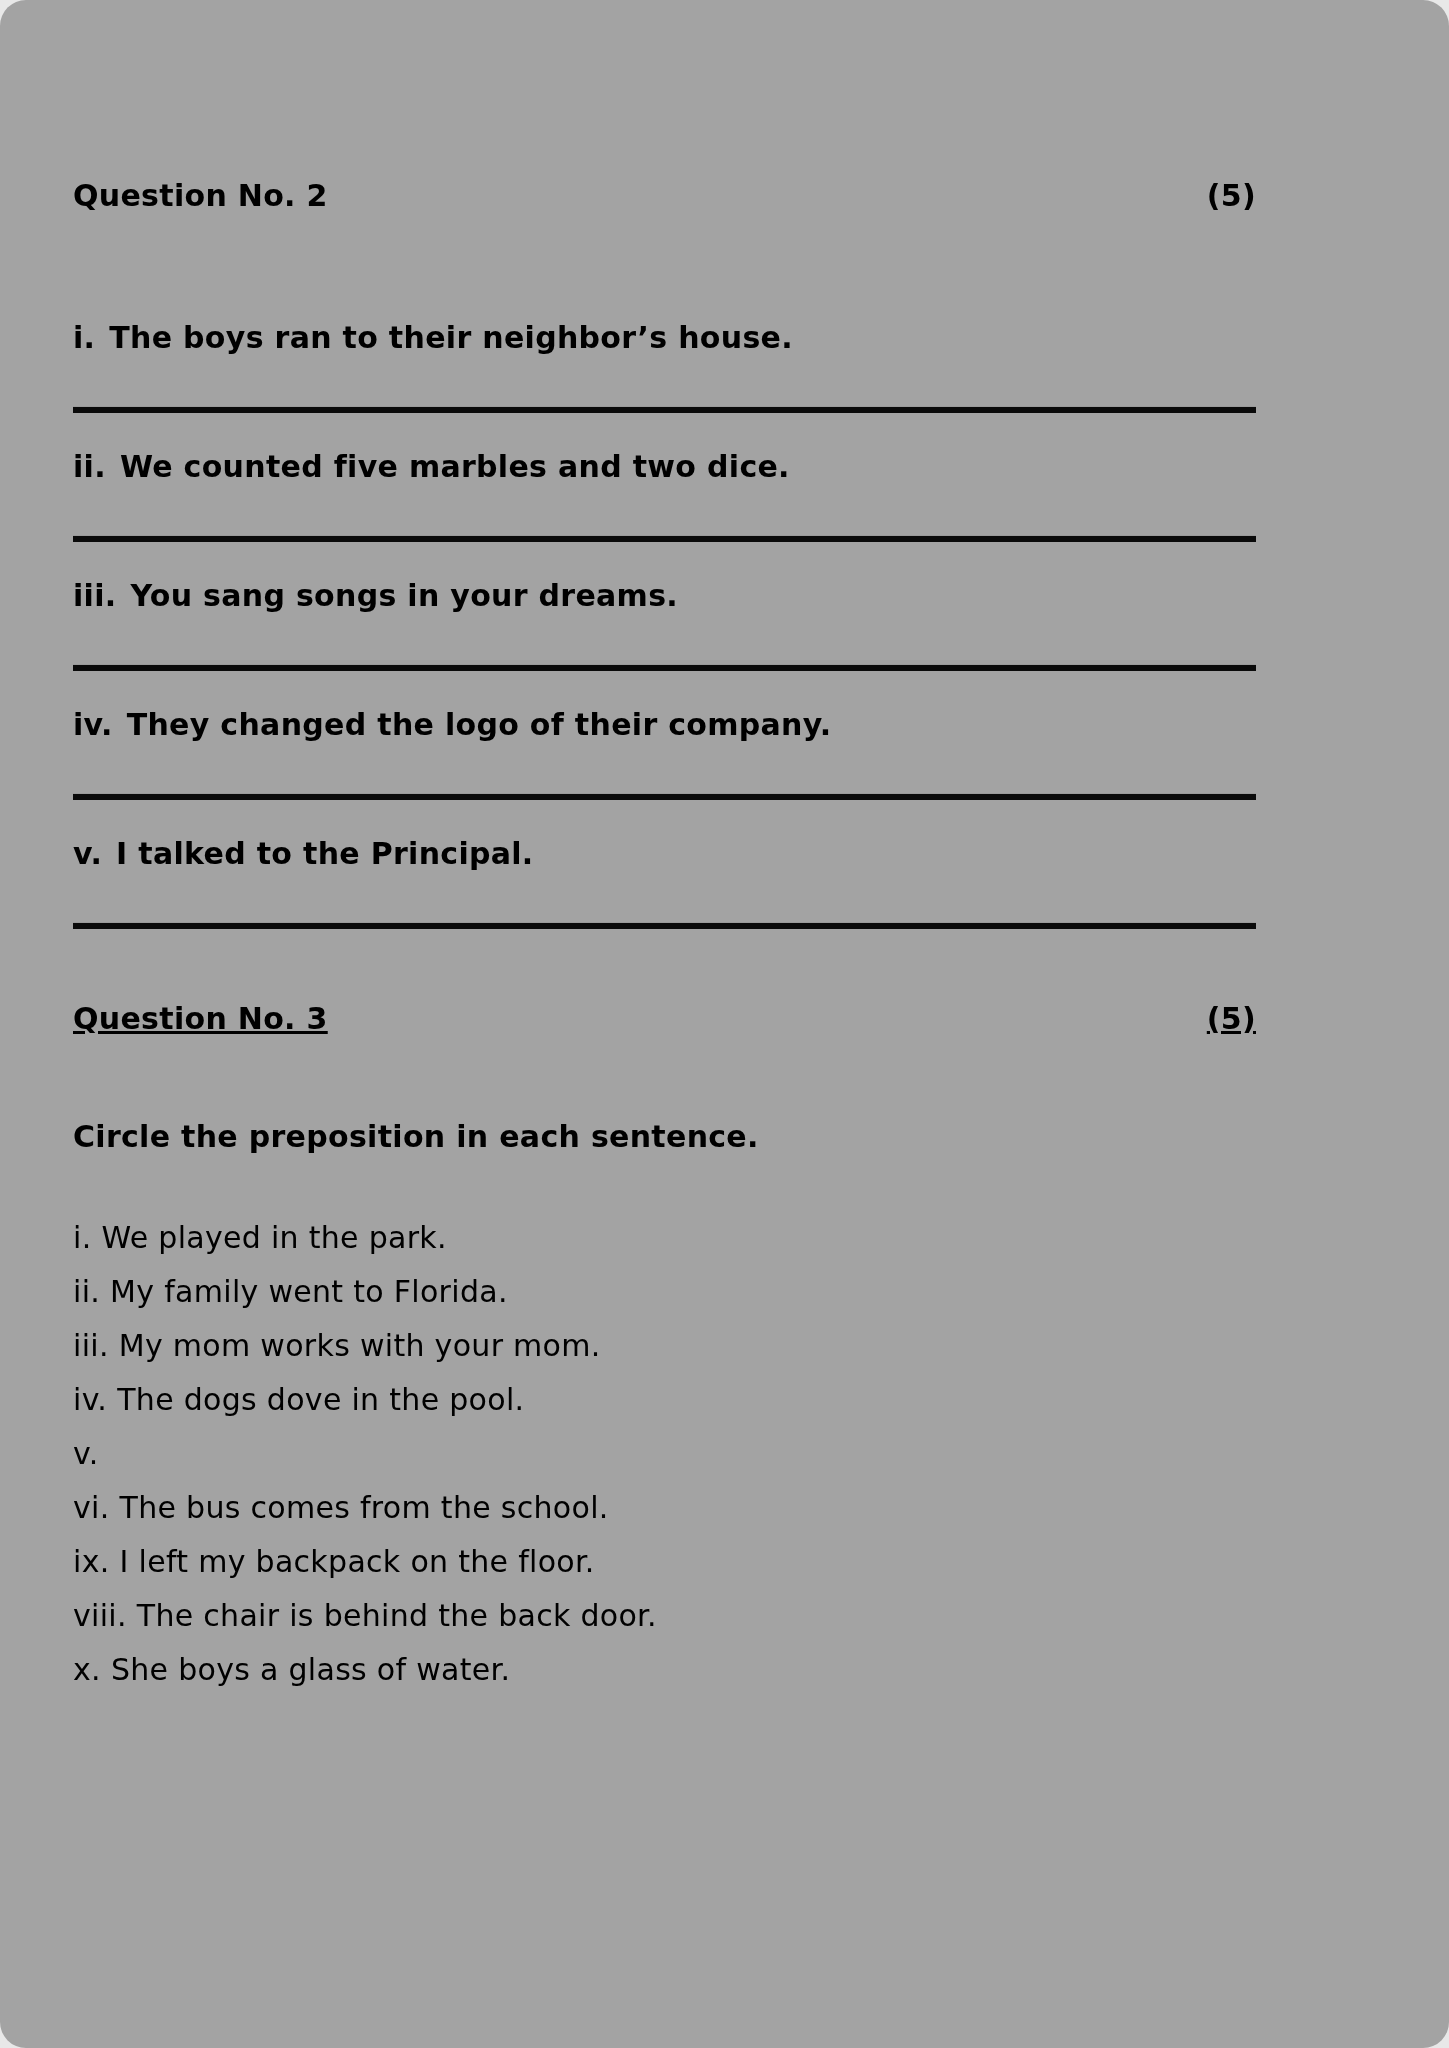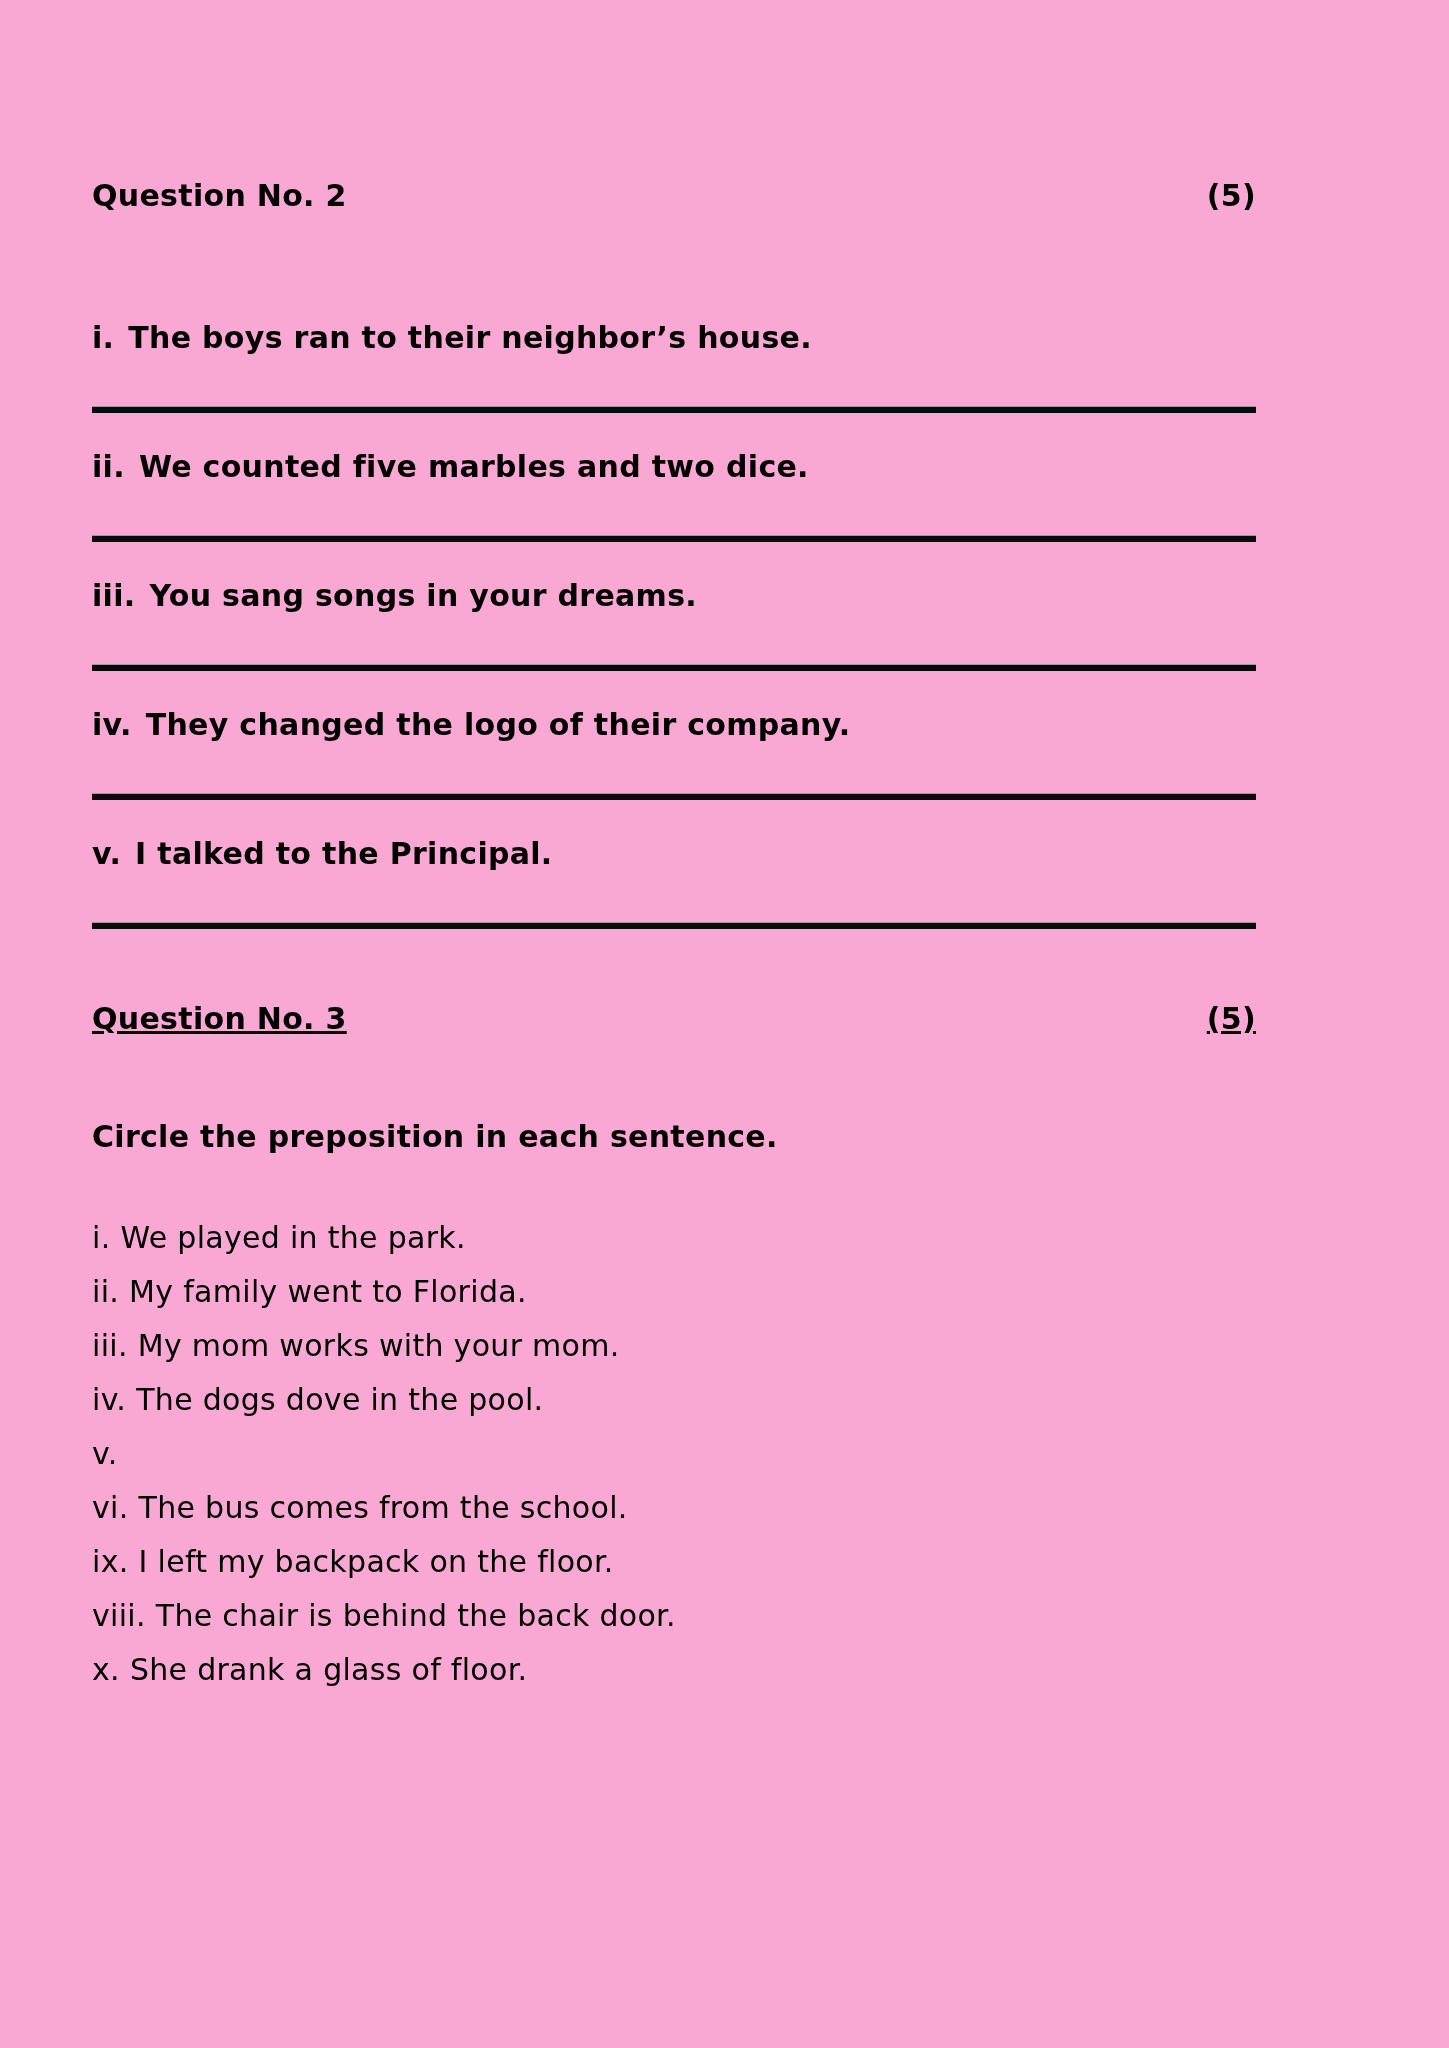--- a/index.html
+++ b/index.html
@@ -1,26 +1,27 @@
 <!DOCTYPE html>
 <html><head>
 <meta charset="utf-8">
 <style>
   html, body { margin: 0; padding: 0; background: #e8e8e8; }
   .page {
     position: relative;
     width: 1449px;
     height: 2048px;
     margin: 0 auto;
-    background: #f9a8d4;
+    background: #a3a3a3;
     color: #000000;
     font-family: "DejaVu Sans", sans-serif;
     box-sizing: border-box;
-    padding: 176px 193px 0 92px;
+    padding: 176px 193px 0 73px;
     overflow: hidden;
+    border-radius: 26px;
   }
   .txt {
     font-size: 30px;
     line-height: 40px;
     letter-spacing: 0.3px;
     white-space: nowrap;
   }
   .b { font-weight: bold; }
   .q-header {
     display: flex;
@@ -140,19 +141,19 @@
       <li class="prep-item txt">
         <span class="item-label">ix.</span>
         <span>I left my backpack on the floor.</span>
       </li>
       <li class="prep-item txt">
         <span class="item-label">viii.</span>
         <span>The chair is behind the back door.</span>
       </li>
       <li class="prep-item txt">
         <span class="item-label">x.</span>
-        <span>She drank a glass of floor.</span>
+        <span>She boys a glass of water.</span>
       </li>
     </ul>
 
   </section>
 
 </div>
 
 </body></html>

